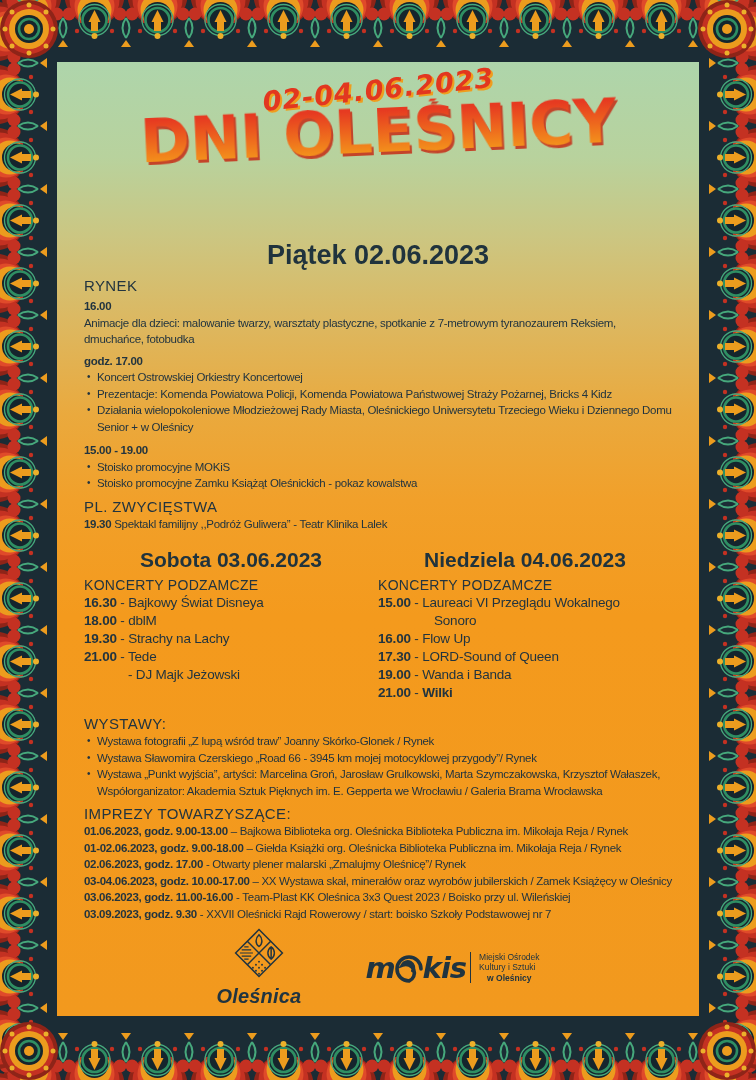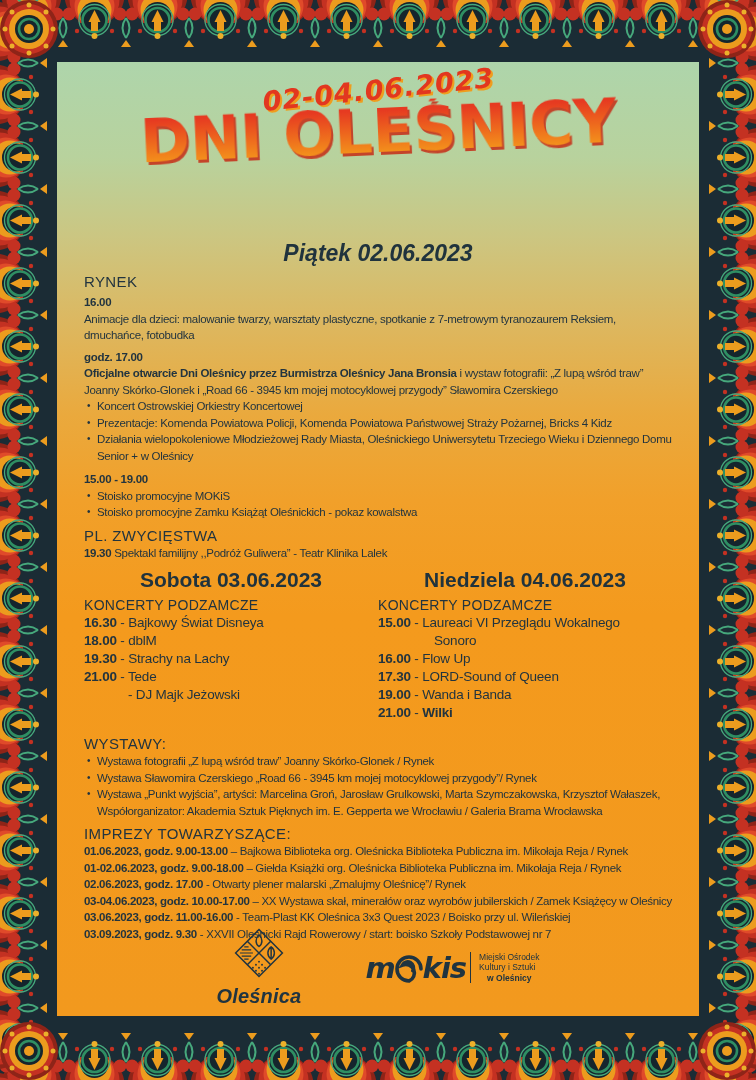--- a/index.html
+++ b/index.html
@@ -27,31 +27,31 @@
   .title-main{
     display:inline-block;transform:rotate(-2.5deg);margin-top:-4px;
     font-family:"DejaVu Sans", sans-serif;
     font-weight:800;font-size:60px;line-height:1.02;letter-spacing:0px;
     background:linear-gradient(180deg,#e63a21 15%,#ee6b1d 55%,#f59e1b 95%);
     -webkit-background-clip:text;background-clip:text;
     -webkit-text-fill-color:transparent;color:#e8491f;
     filter:drop-shadow(2px 3px 0 rgba(197,44,21,.85));
     white-space:nowrap;
   }
-  .day-heading{font-size:23px;font-weight:700;text-align:center;color:#20333d;margin:6px 0 0 0;font-style:italic;}
+  .day-heading{font-size:27px;font-weight:700;text-align:center;color:#20333d;margin:6px 0 0 0;}
   
   .sec-h{font-size:15px;font-weight:400;letter-spacing:.4px;margin:6px 0 1px 0;color:#22343f;}
   .body{font-size:11.5px;line-height:16.5px;letter-spacing:-0.3px;margin:0;}
   .tline{margin-top:4px;}
   .time{font-weight:700;}
   .bul{padding-left:13px;position:relative;}
   .bul::before{content:"•";position:absolute;left:3px;top:0;font-size:10px;}
   .gap-s{height:5px;}  .gap-m{height:7px;}
   
-  .cols{display:flex;margin-top:7px;}
+  .cols{display:flex;margin-top:16px;}
   .col{width:50%;box-sizing:border-box;}
   .col-h{font-size:21px;font-weight:700;text-align:center;color:#20333d;margin:0 0 5px 0;}
   .stage{font-size:14px;letter-spacing:.3px;line-height:17px;}
   .event{font-size:13.5px;line-height:18px;letter-spacing:-0.2px;}
   .event .t{font-weight:700;}
   .event.cont1{padding-left:44px;}
   .event.cont2{padding-left:56px;}
   .nb{font-weight:700;}
   
   .logos{position:absolute;left:0;right:0;bottom:8px;display:flex;justify-content:center;align-items:center;gap:64px;}
@@ -162,21 +162,20 @@
 
   <div class="day-heading">Piątek 02.06.2023</div>
 
   <div class="sec-h">RYNEK</div>
 
   <p class="body tline"><span class="time">16.00</span></p>
   <p class="body">Animacje dla dzieci: malowanie twarzy, warsztaty plastyczne, spotkanie z 7-metrowym tyranozaurem Reksiem, dmuchańce, fotobudka</p>
 
   <div class="gap-s"></div>
   <p class="body"><span class="time">godz. 17.00</span></p>
-  <p class="body"><span class="time">Oficjalne otwarcie Dni Oleśnicy przez Burmistrza Oleśnicy Jana Bronsia</span><span> i wystaw fotografii: „Z lupą wśród traw” Joanny Skórko-Glonek i „Road 66 - 3945 km mojej motocyklowej przygody” Sławomira Czerskiego</span></p>
   <p class="body bul">Koncert Ostrowskiej Orkiestry Koncertowej</p>
   <p class="body bul">Prezentacje: Komenda Powiatowa Policji, Komenda Powiatowa Państwowej Straży Pożarnej, Bricks 4 Kidz</p>
   <p class="body bul">Działania wielopokoleniowe Młodzieżowej Rady Miasta, Oleśnickiego Uniwersytetu Trzeciego Wieku i Dziennego Domu Senior + w Oleśnicy</p>
 
   <div class="gap-m"></div>
   <p class="body"><span class="time">15.00 - 19.00</span></p>
   <p class="body bul">Stoisko promocyjne MOKiS</p>
   <p class="body bul">Stoisko promocyjne Zamku Książąt Oleśnickich - pokaz kowalstwa</p>
 
   <div class="sec-h">PL. ZWYCIĘSTWA</div>

